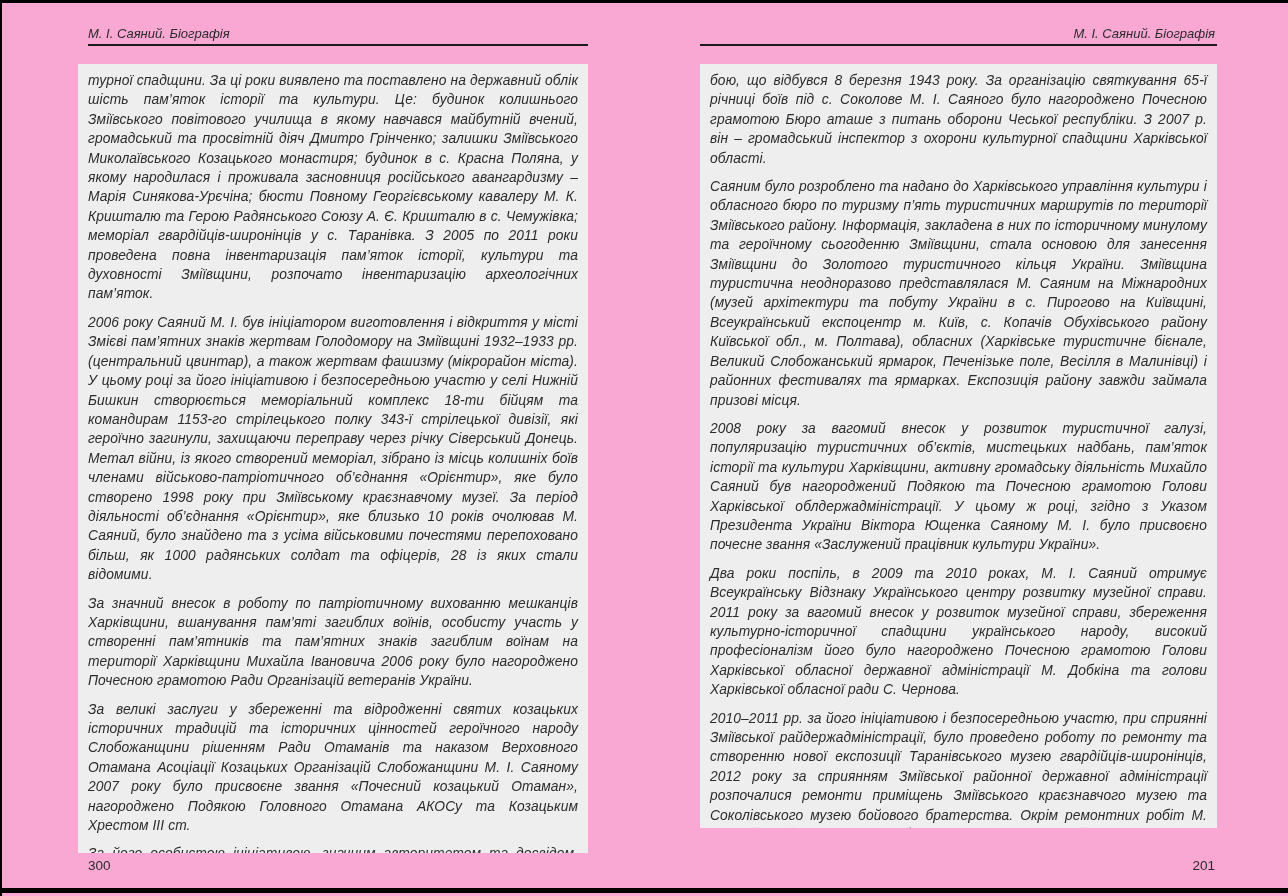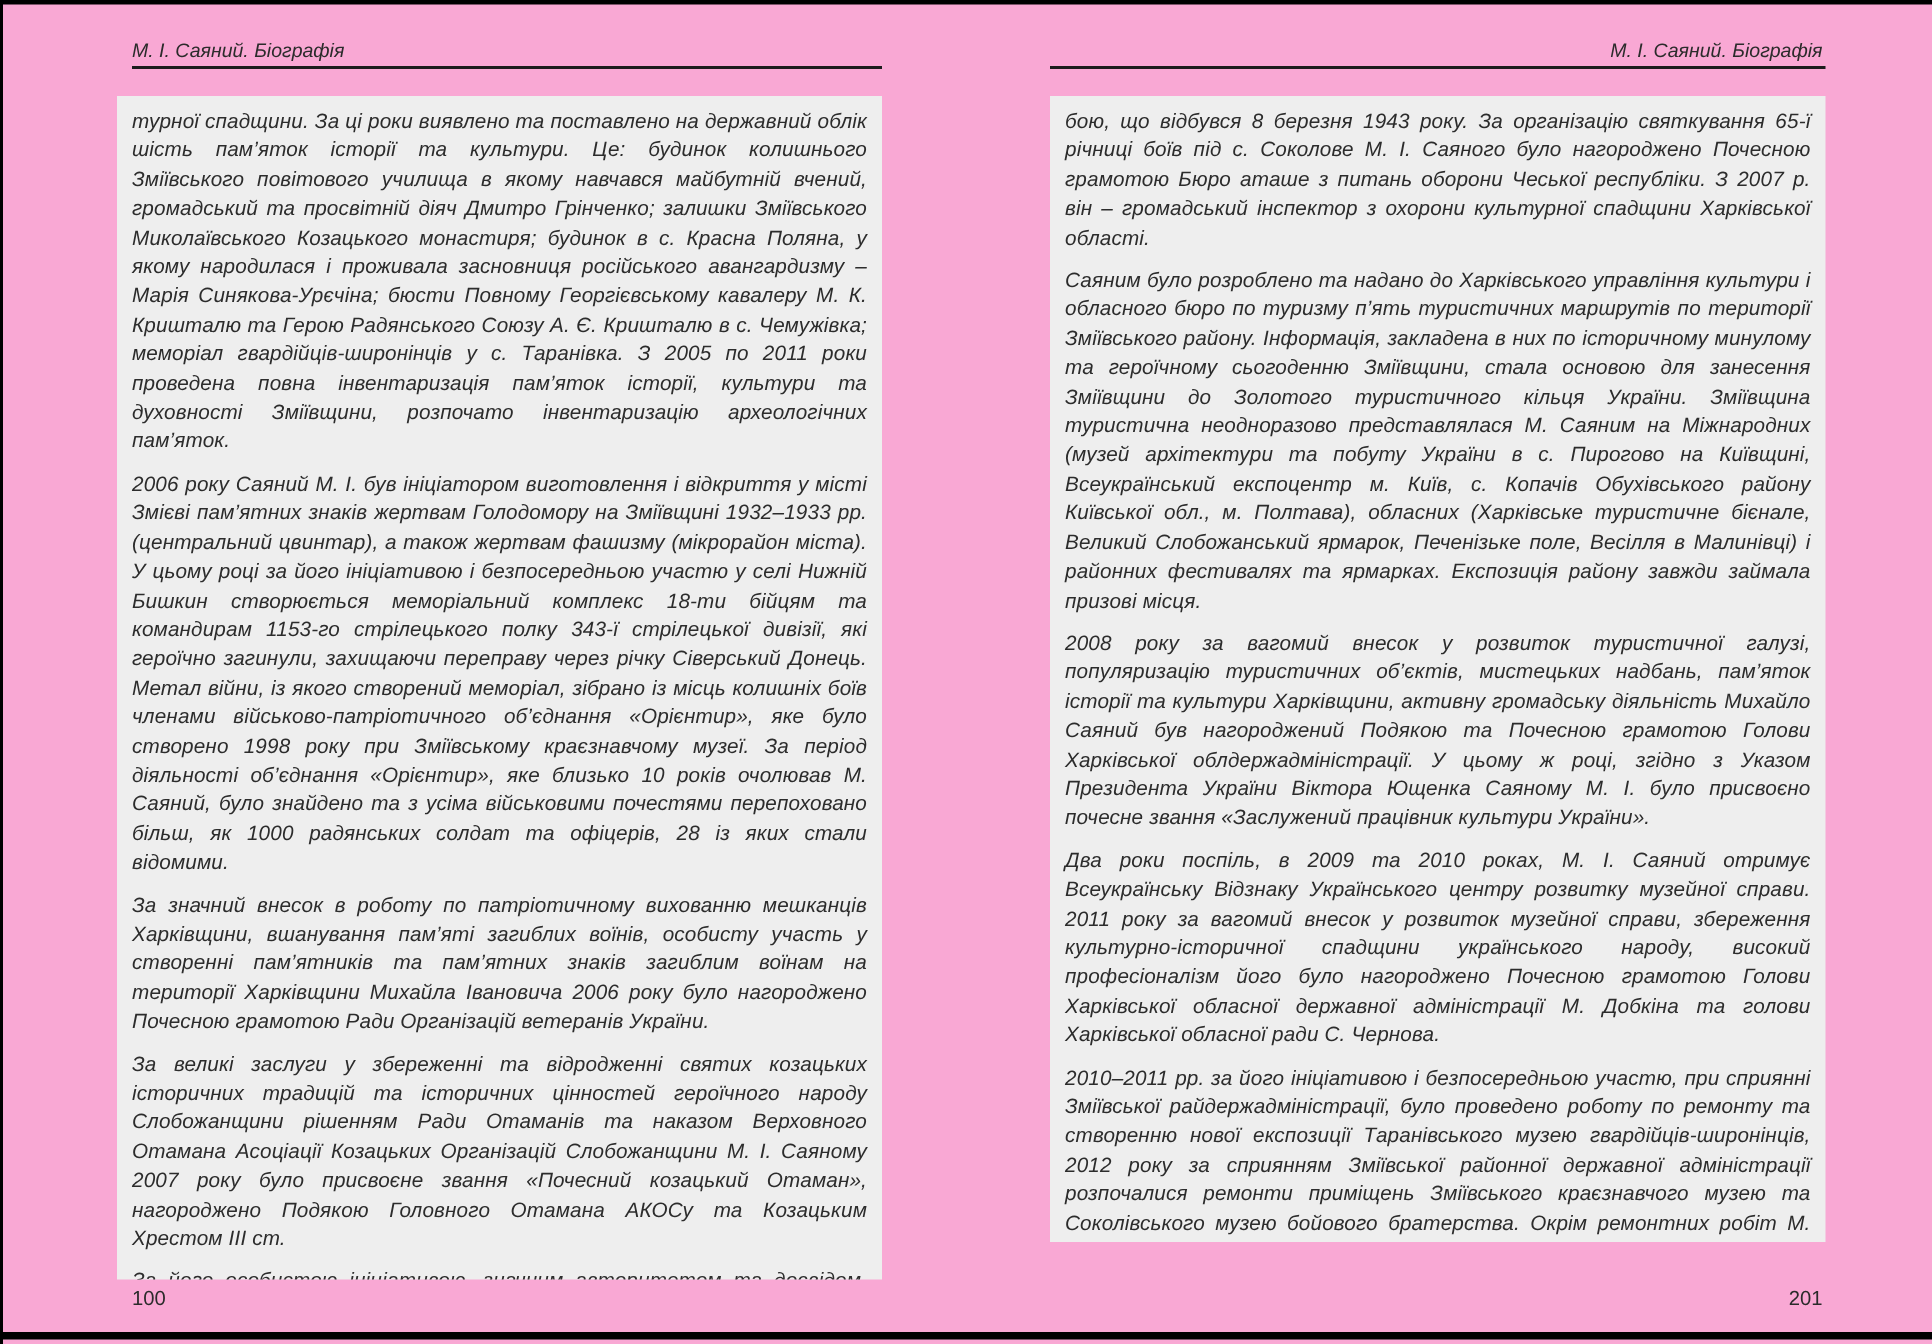--- a/index.html
+++ b/index.html
@@ -78,21 +78,21 @@
       <span>М. І. Саяний. Біографія</span>
     </header>
     <div class="head-rule"></div>
     <div class="text-block">
       <p>турної спадщини. За ці роки виявлено та поставлено на державний облік шість пам’яток історії та культури. Це: будинок колишнього Зміївського повітового училища в якому навчався майбутній вчений, громадський та просвітній діяч Дмитро Грінченко; залишки Зміївського Миколаївського Козацького монастиря; будинок в с. Красна Поляна, у якому народилася і проживала засновниця російського авангардизму – Марія Синякова-Урєчіна; бюсти Повному Георгієвському кавалеру М. К. Кришталю та Герою Радянського Союзу А. Є. Кришталю в с. Чемужівка; меморіал гвардійців-широнінців у с. Таранівка. З 2005 по 2011 роки проведена повна інвентаризація пам’яток історії, культури та духовності Зміївщини, розпочато інвентаризацію археологічних пам’яток.</p>
       <p>2006 року Саяний М. І. був ініціатором виготовлення і відкриття у місті Змієві пам’ятних знаків жертвам Голодомору на Зміївщині 1932–1933 рр. (центральний цвинтар), а також жертвам фашизму (мікрорайон міста). У цьому році за його ініціативою і безпосередньою участю у селі Нижній Бишкин створюється меморіальний комплекс 18-ти бійцям та командирам 1153-го стрілецького полку 343-ї стрілецької дивізії, які героїчно загинули, захищаючи переправу через річку Сіверський Донець. Метал війни, із якого створений меморіал, зібрано із місць колишніх боїв членами військово-патріотичного об’єднання «Орієнтир», яке було створено 1998 року при Зміївському краєзнавчому музеї. За період діяльності об’єднання «Орієнтир», яке близько 10 років очолював М. Саяний, було знайдено та з усіма військовими почестями перепоховано більш, як 1000 радянських солдат та офіцерів, 28 із яких стали відомими.</p>
       <p>За значний внесок в роботу по патріотичному вихованню мешканців Харківщини, вшанування пам’яті загиблих воїнів, особисту участь у створенні пам’ятників та пам’ятних знаків загиблим воїнам на території Харківщини Михайла Івановича 2006 року було нагороджено Почесною грамотою Ради Організацій ветеранів України.</p>
       <p>За великі заслуги у збереженні та відродженні святих козацьких історичних традицій та історичних цінностей героїчного народу Слобожанщини рішенням Ради Отаманів та наказом Верховного Отамана Асоціації Козацьких Організацій Слобожанщини М. І. Саяному 2007 року було присвоєне звання «Почесний козацький Отаман», нагороджено Подякою Головного Отамана АКОСу та Козацьким Хрестом III ст.</p>
       <p>За його особистою ініціативою, значним авторитетом та досвідом, було проведено в 2008 та 2009 роках в с. Соколове реконструкцію</p>
     </div>
-    <div class="page-number pn-left">100</div>
+    <div class="page-number pn-left">300</div>
   </section>
 
   <section class="page page-right">
     <header class="running-head">
       <span>М. І. Саяний. Біографія</span>
     </header>
     <div class="head-rule"></div>
     <div class="text-block">
       <p>бою, що відбувся 8 березня 1943 року. За організацію святкування 65-ї річниці боїв під с. Соколове М. І. Саяного було нагороджено Почесною грамотою Бюро аташе з питань оборони Чеської республіки. З 2007 р. він – громадський інспектор з охорони культурної спадщини Харківської області.</p>
       <p>Саяним було розроблено та надано до Харківського управління культури і обласного бюро по туризму п’ять туристичних маршрутів по території Зміївського району. Інформація, закладена в них по історичному минулому та героїчному сьогоденню Зміївщини, стала основою для занесення Зміївщини до Золотого туристичного кільця України. Зміївщина туристична неодноразово представлялася М. Саяним на Міжнародних (музей архітектури та побуту України в с. Пирогово на Київщині, Всеукраїнський експоцентр м. Київ, с. Копачів Обухівського району Київської обл., м. Полтава), обласних (Харківське туристичне бієнале, Великий Слобожанський ярмарок, Печенізьке поле, Весілля в Малинівці) і районних фестивалях та ярмарках. Експозиція району завжди займала призові місця.</p>

